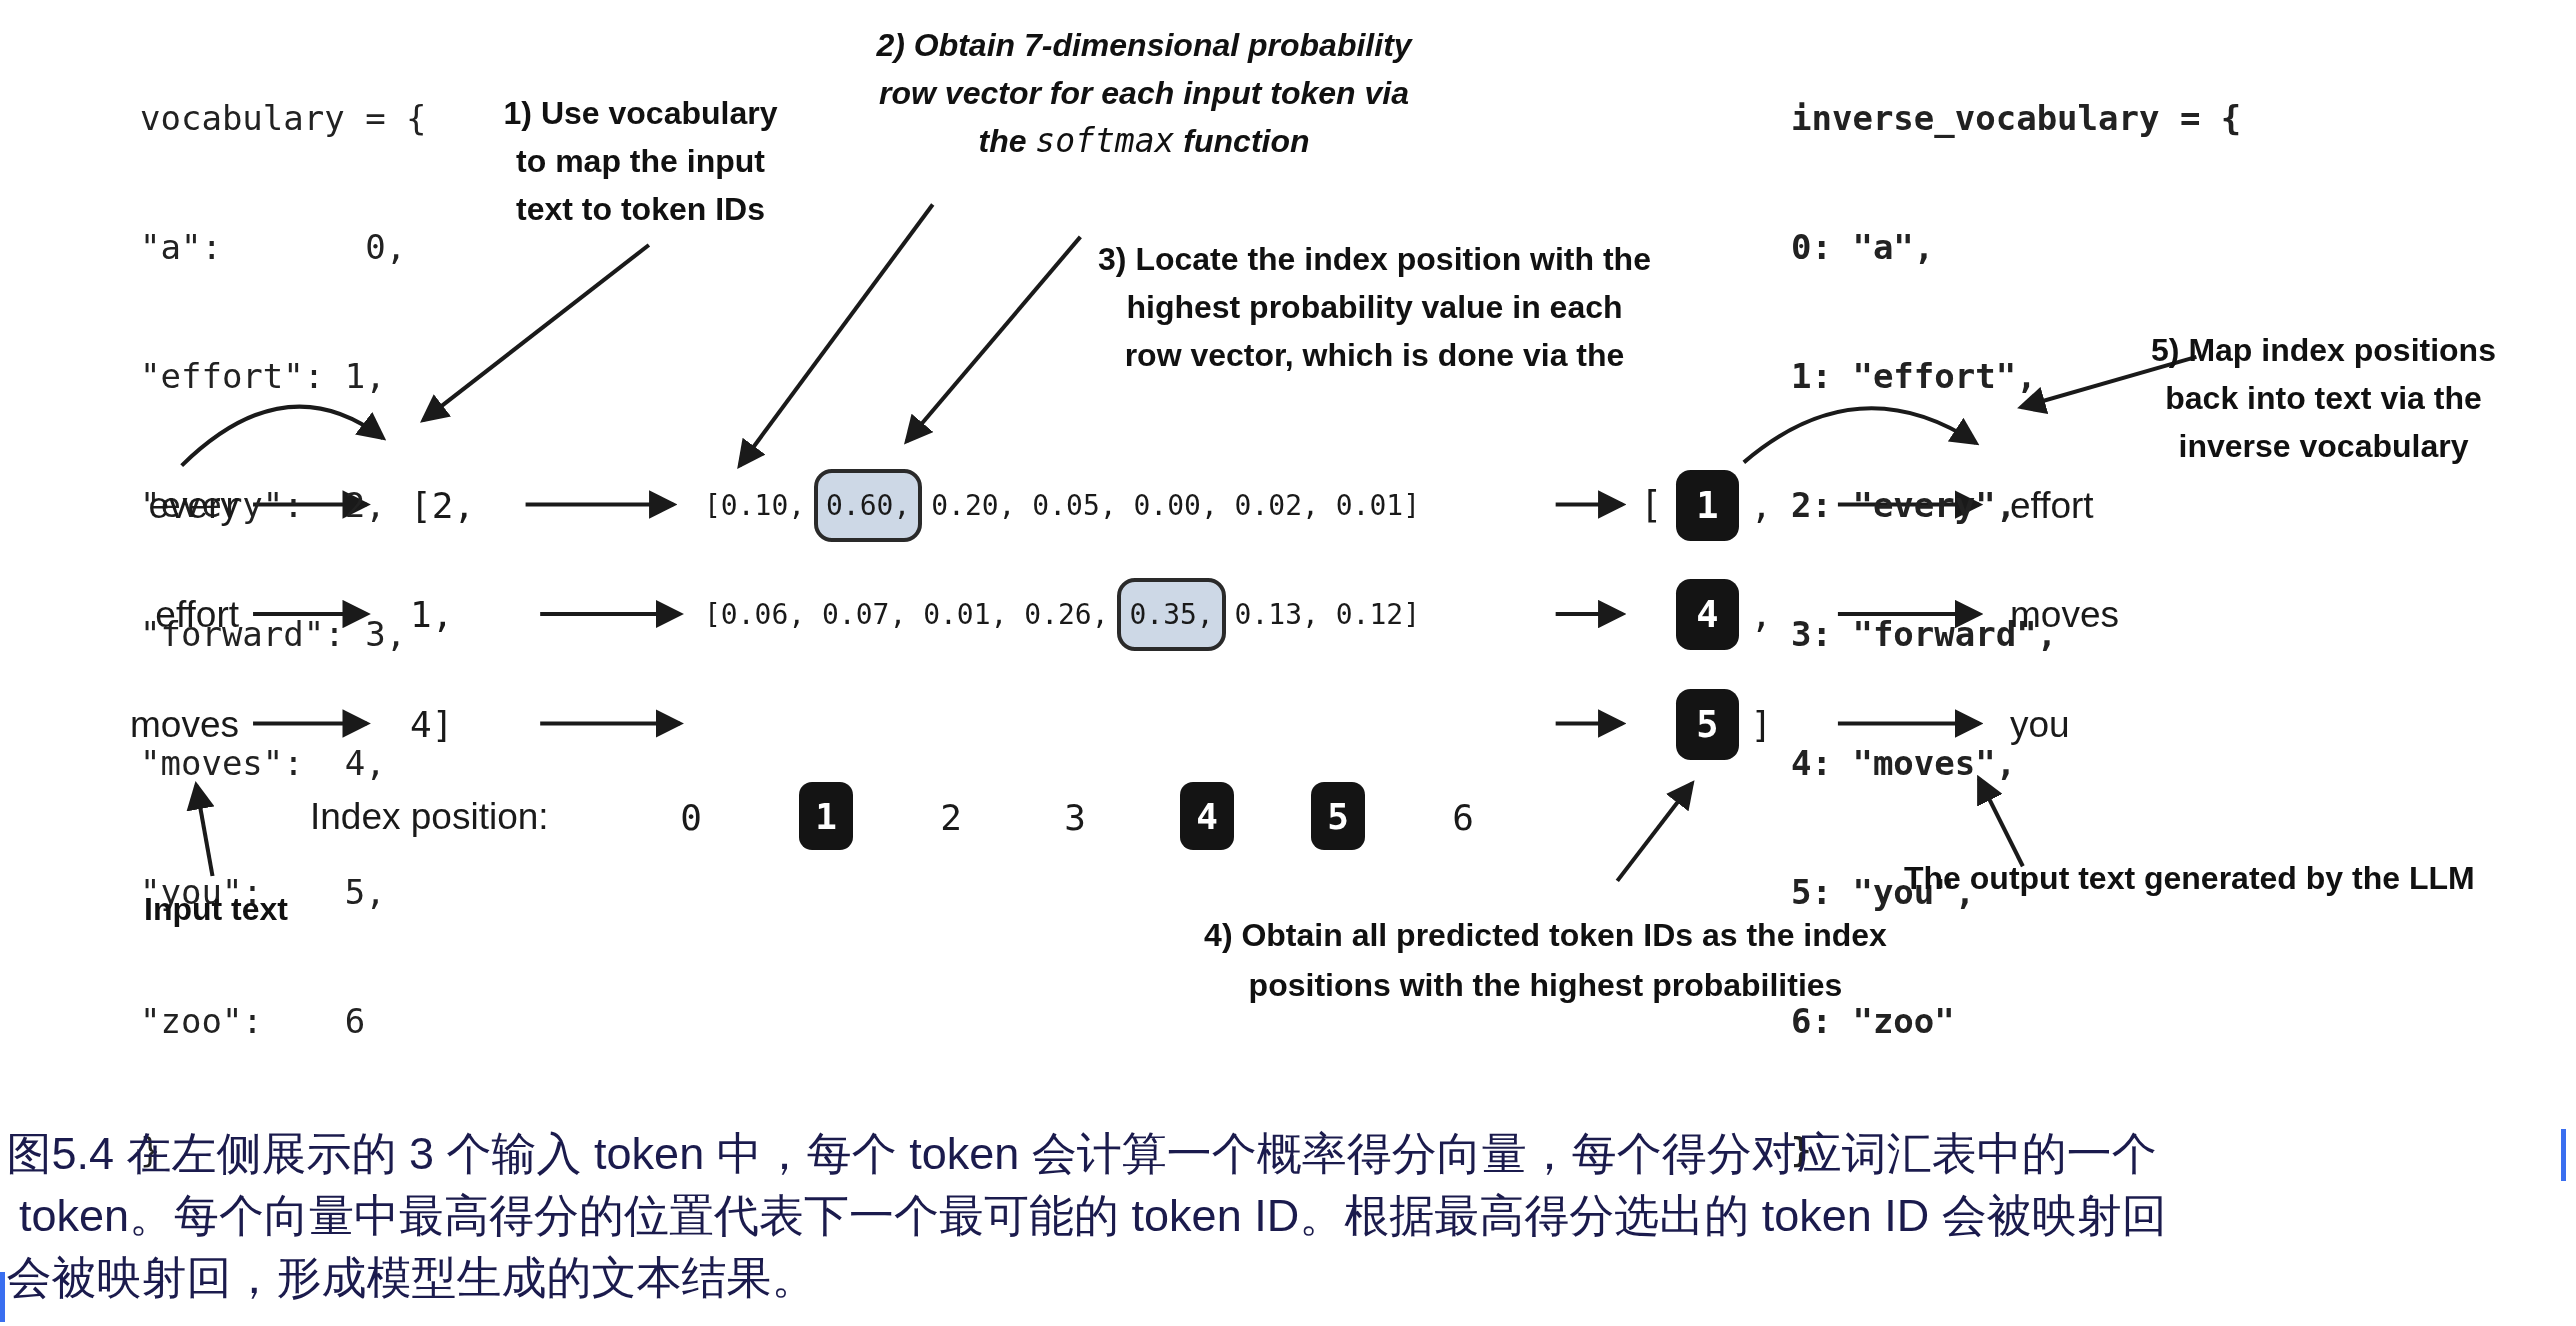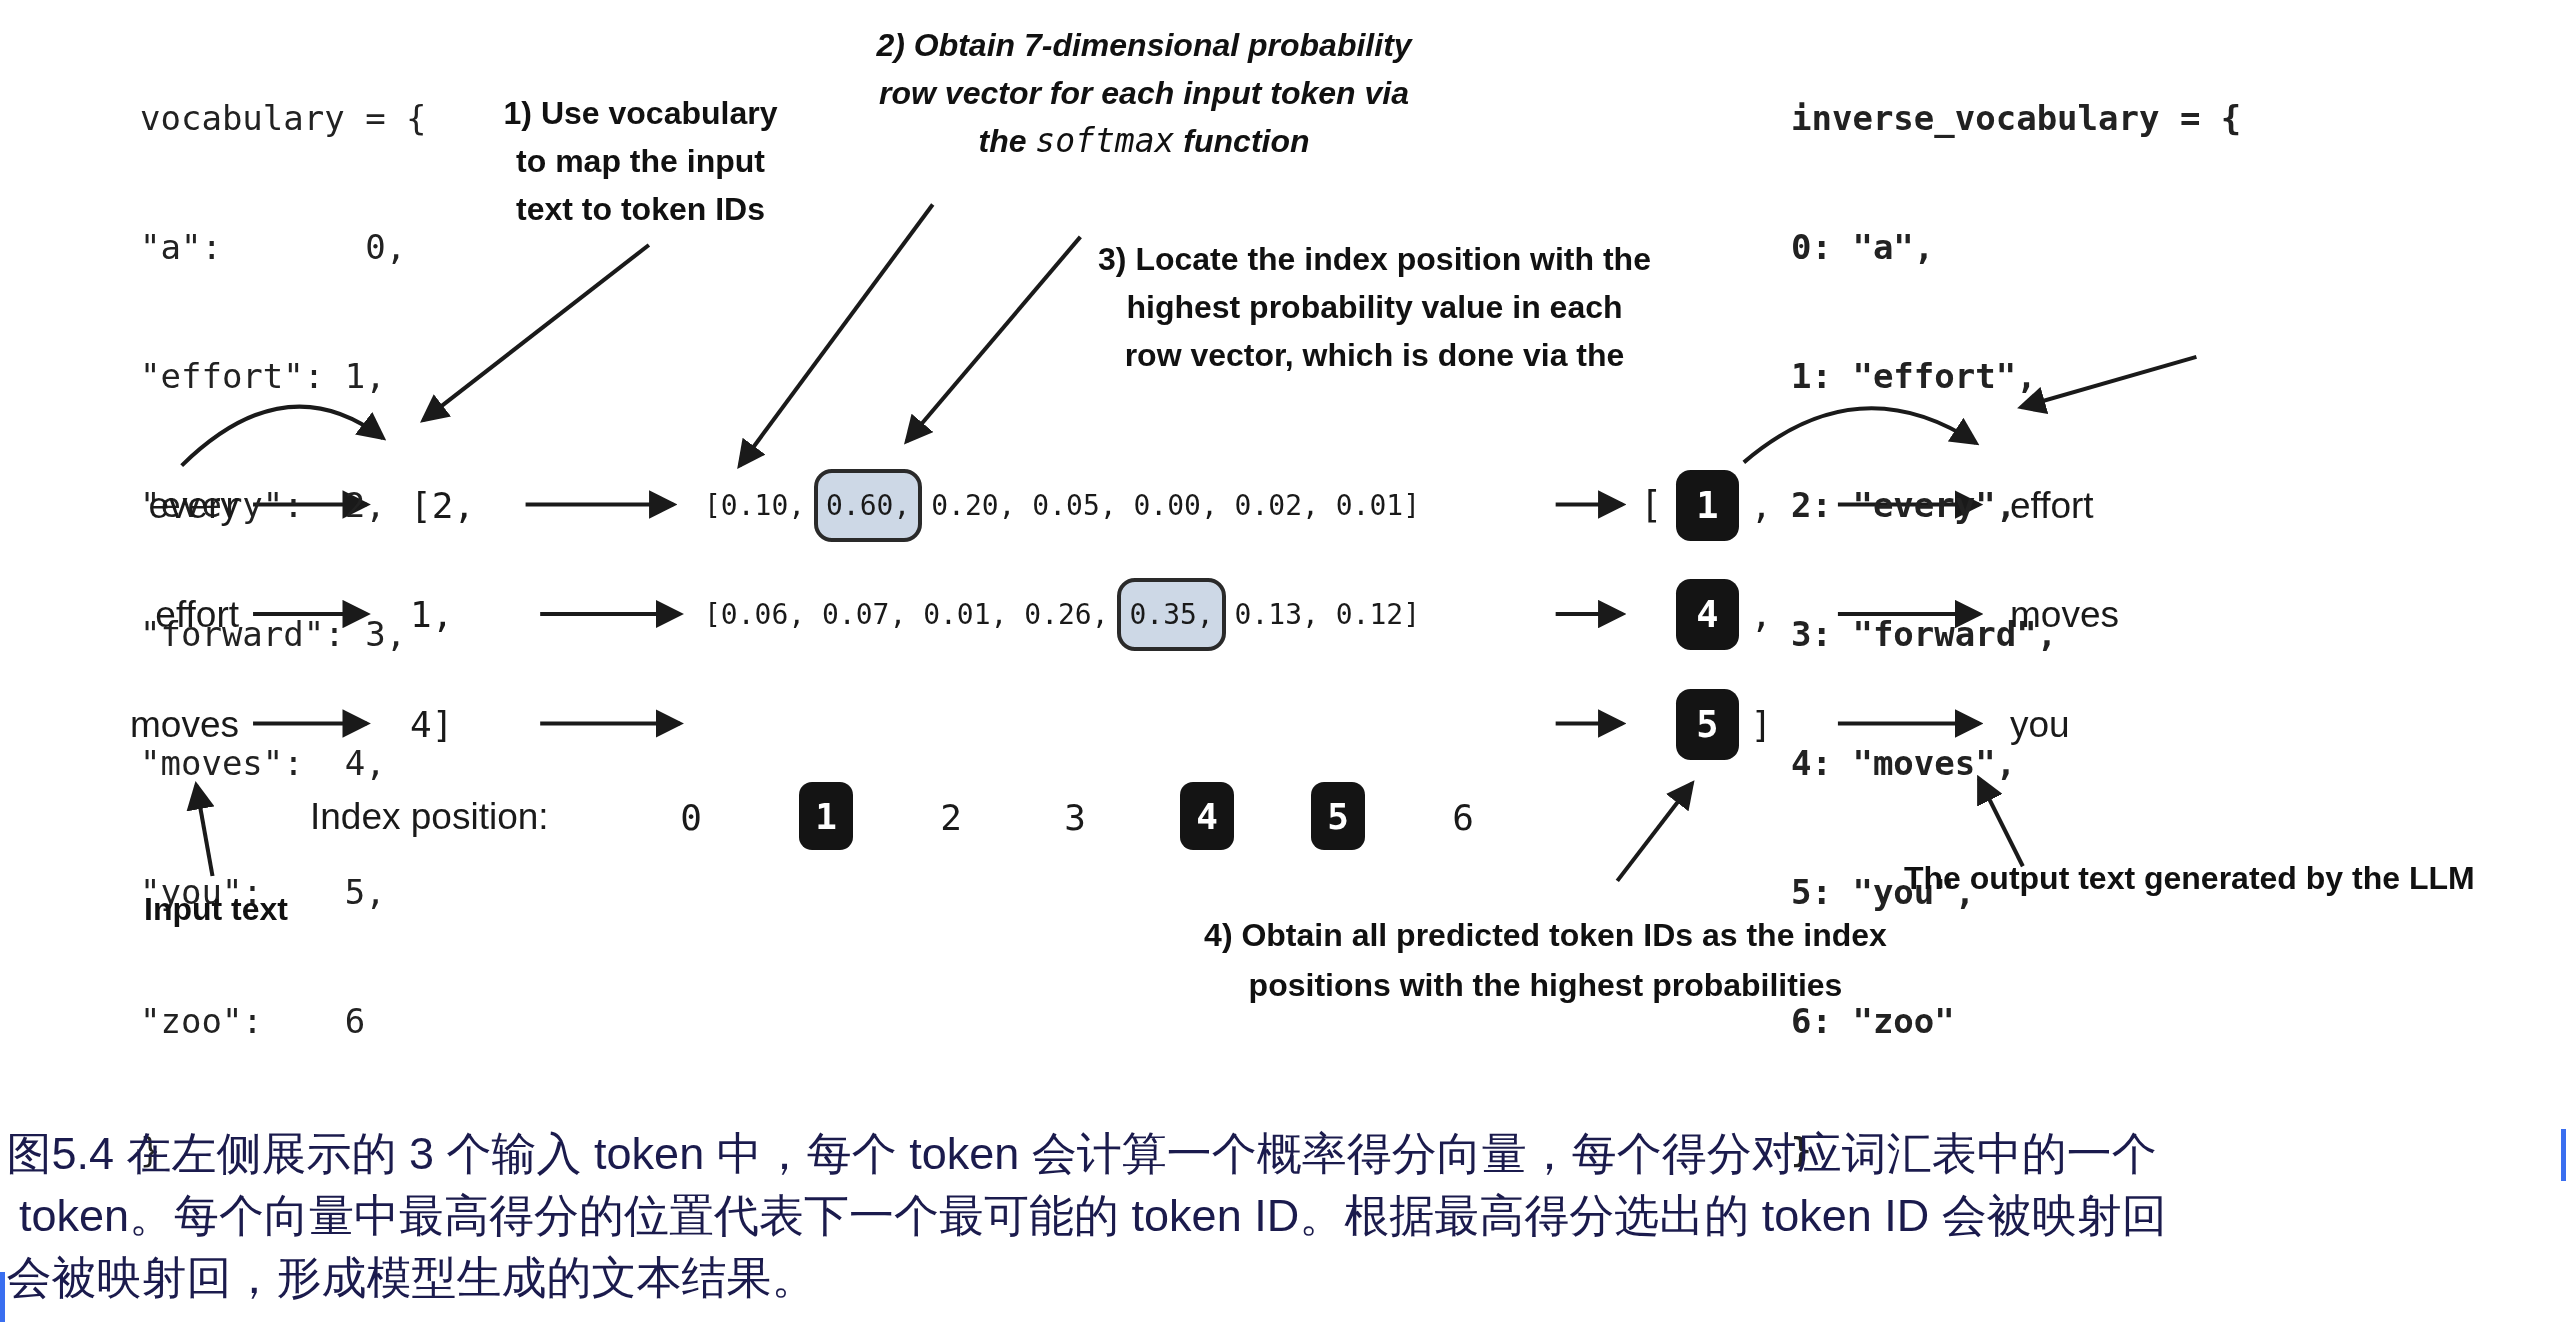--- a/index.html
+++ b/index.html
@@ -120,20 +120,25 @@
       <span>the </span><span class="mono-inline">softmax</span><span> function</span>
     </div>
   </div>
 
   <div class="abs note" style="left:1030px;top:235px;width:689px;">
     <div>3) Locate the index position with the</div>
     <div>highest probability value in each</div>
     <div>row vector, which is done via the</div>
   </div>
 
+  <div class="abs note" style="left:2125px;top:326px;width:397px;">
+    <div>5) Map index positions</div>
+    <div>back into text via the</div>
+    <div>inverse vocabulary</div>
+  </div>
 
   <div class="abs note" style="left:1160px;top:910px;width:771px;line-height:50px;">
     <div>4) Obtain all predicted token IDs as the index</div>
     <div>positions with the highest probabilities</div>
   </div>
 
   <div class="row-el w-in r1 word">
       <span>every</span>
     </div>
   <div class="row-el tok r1">

